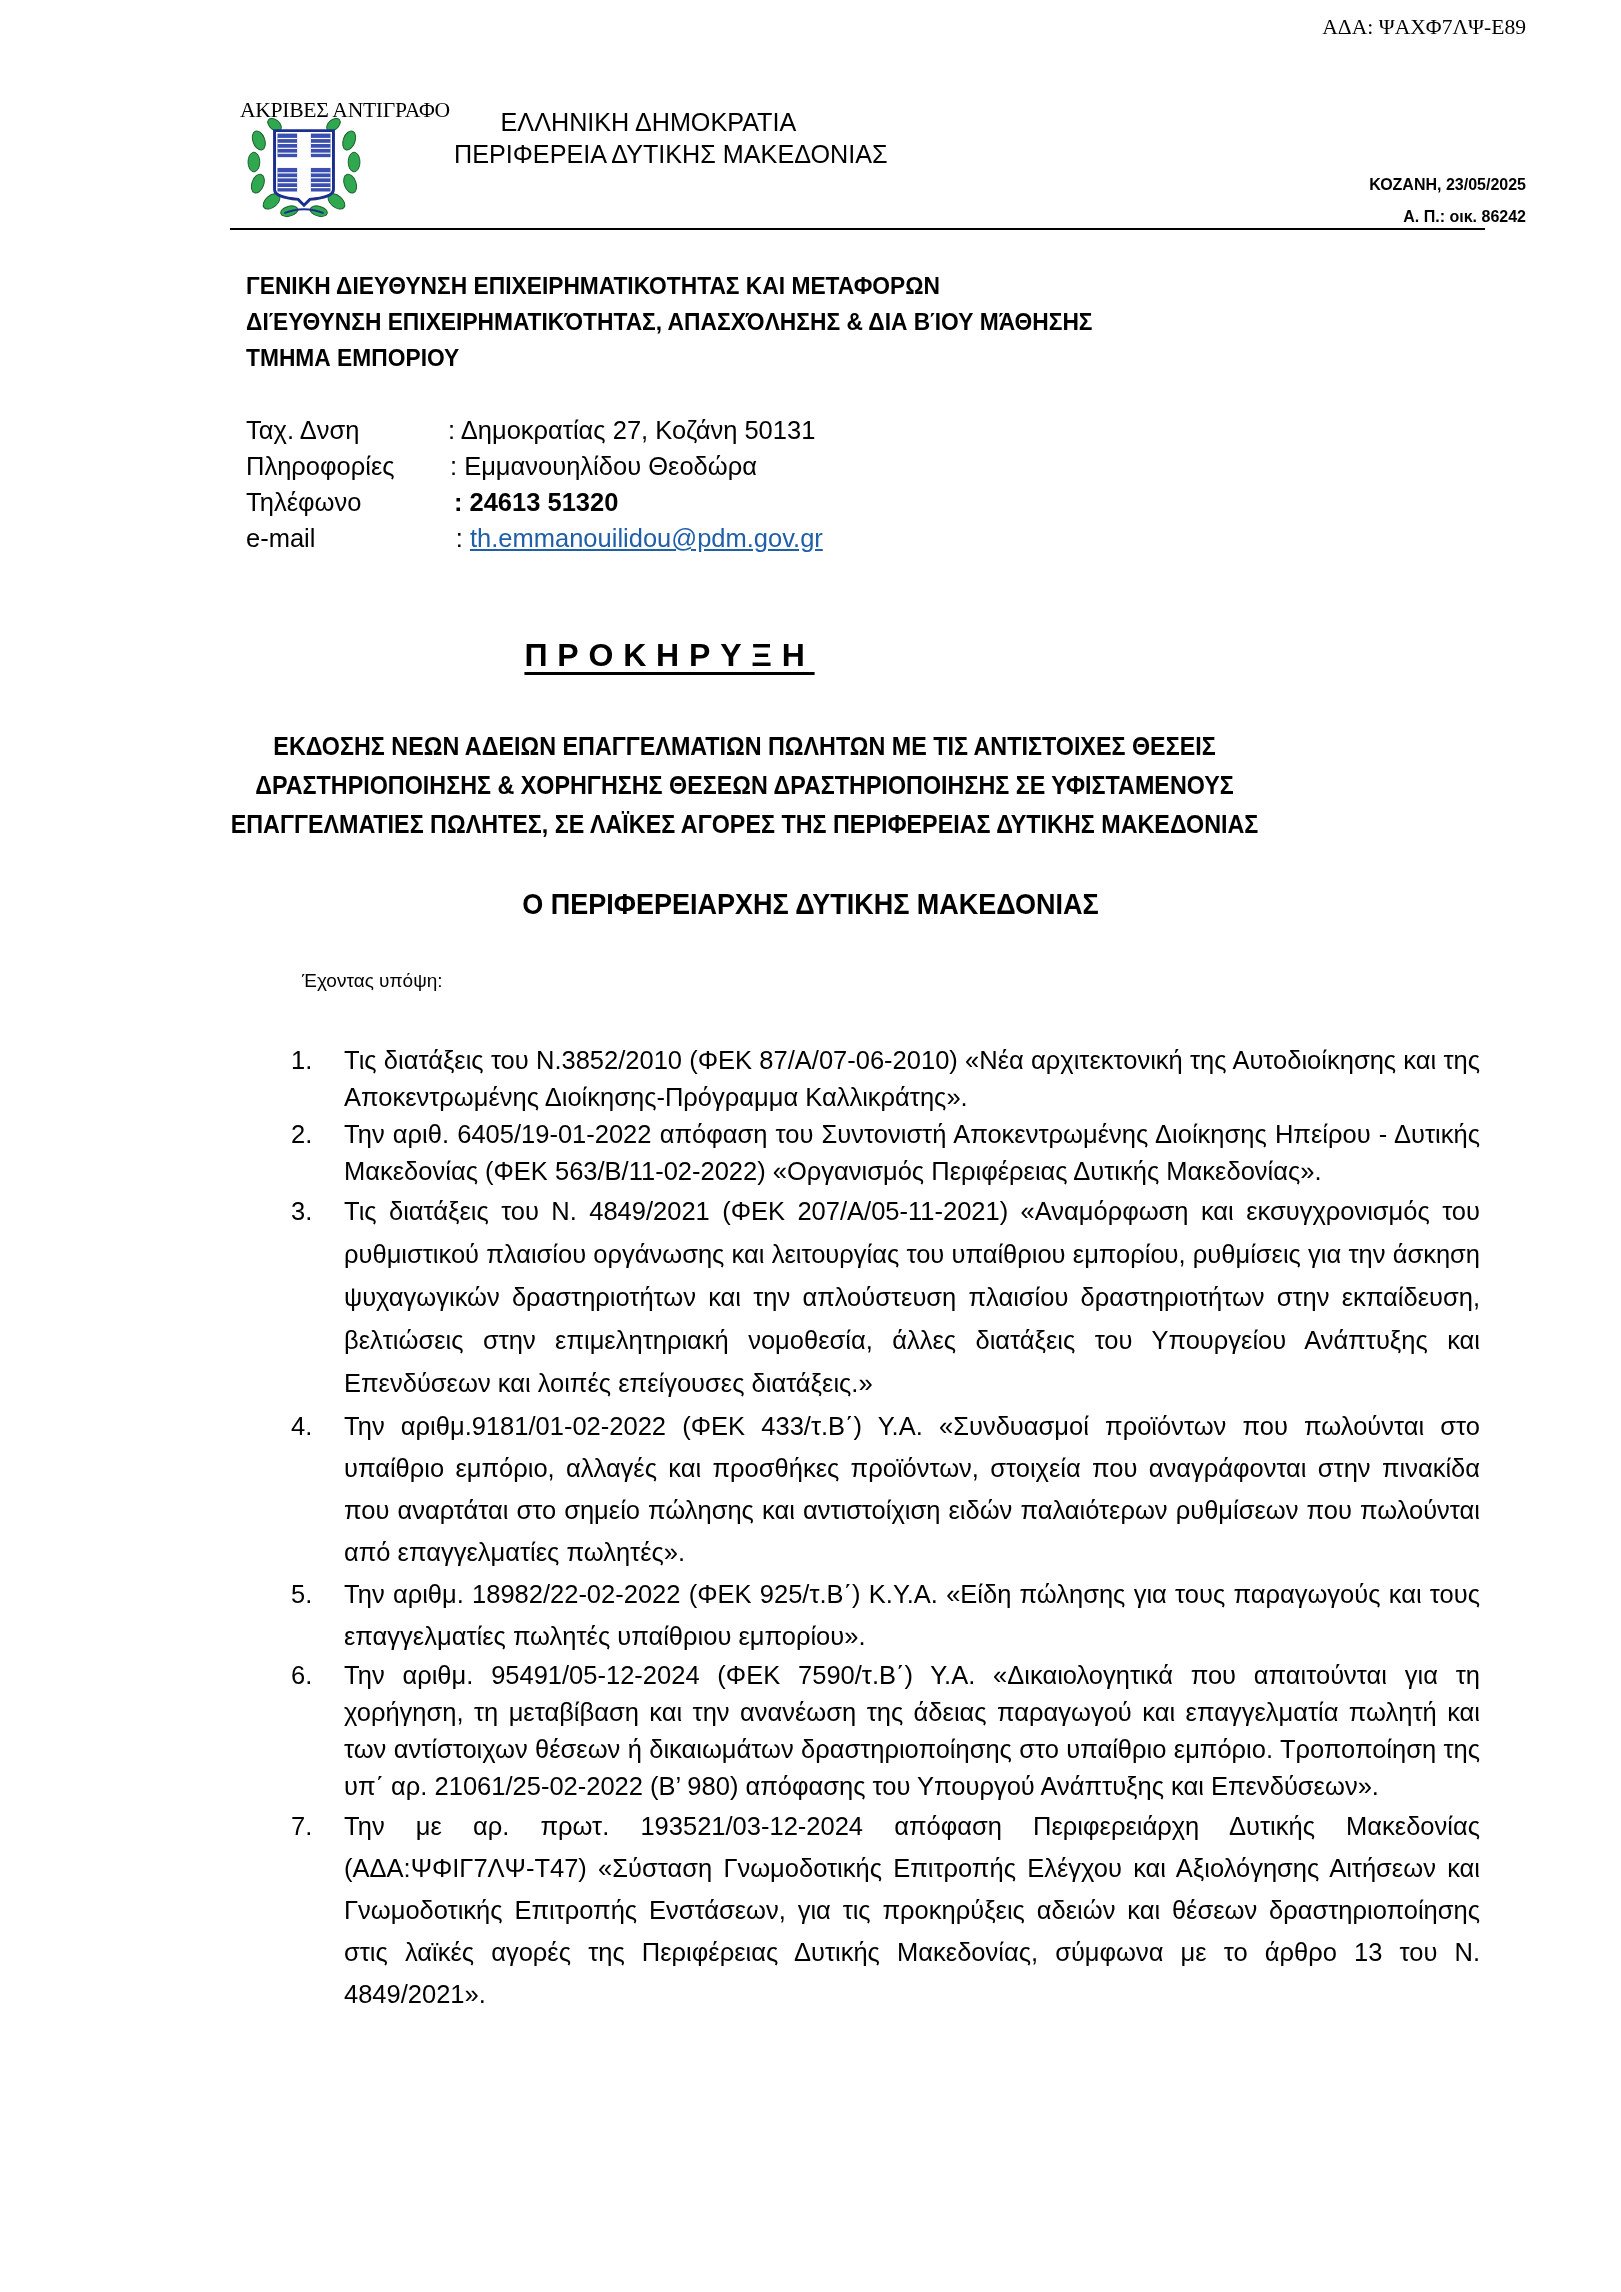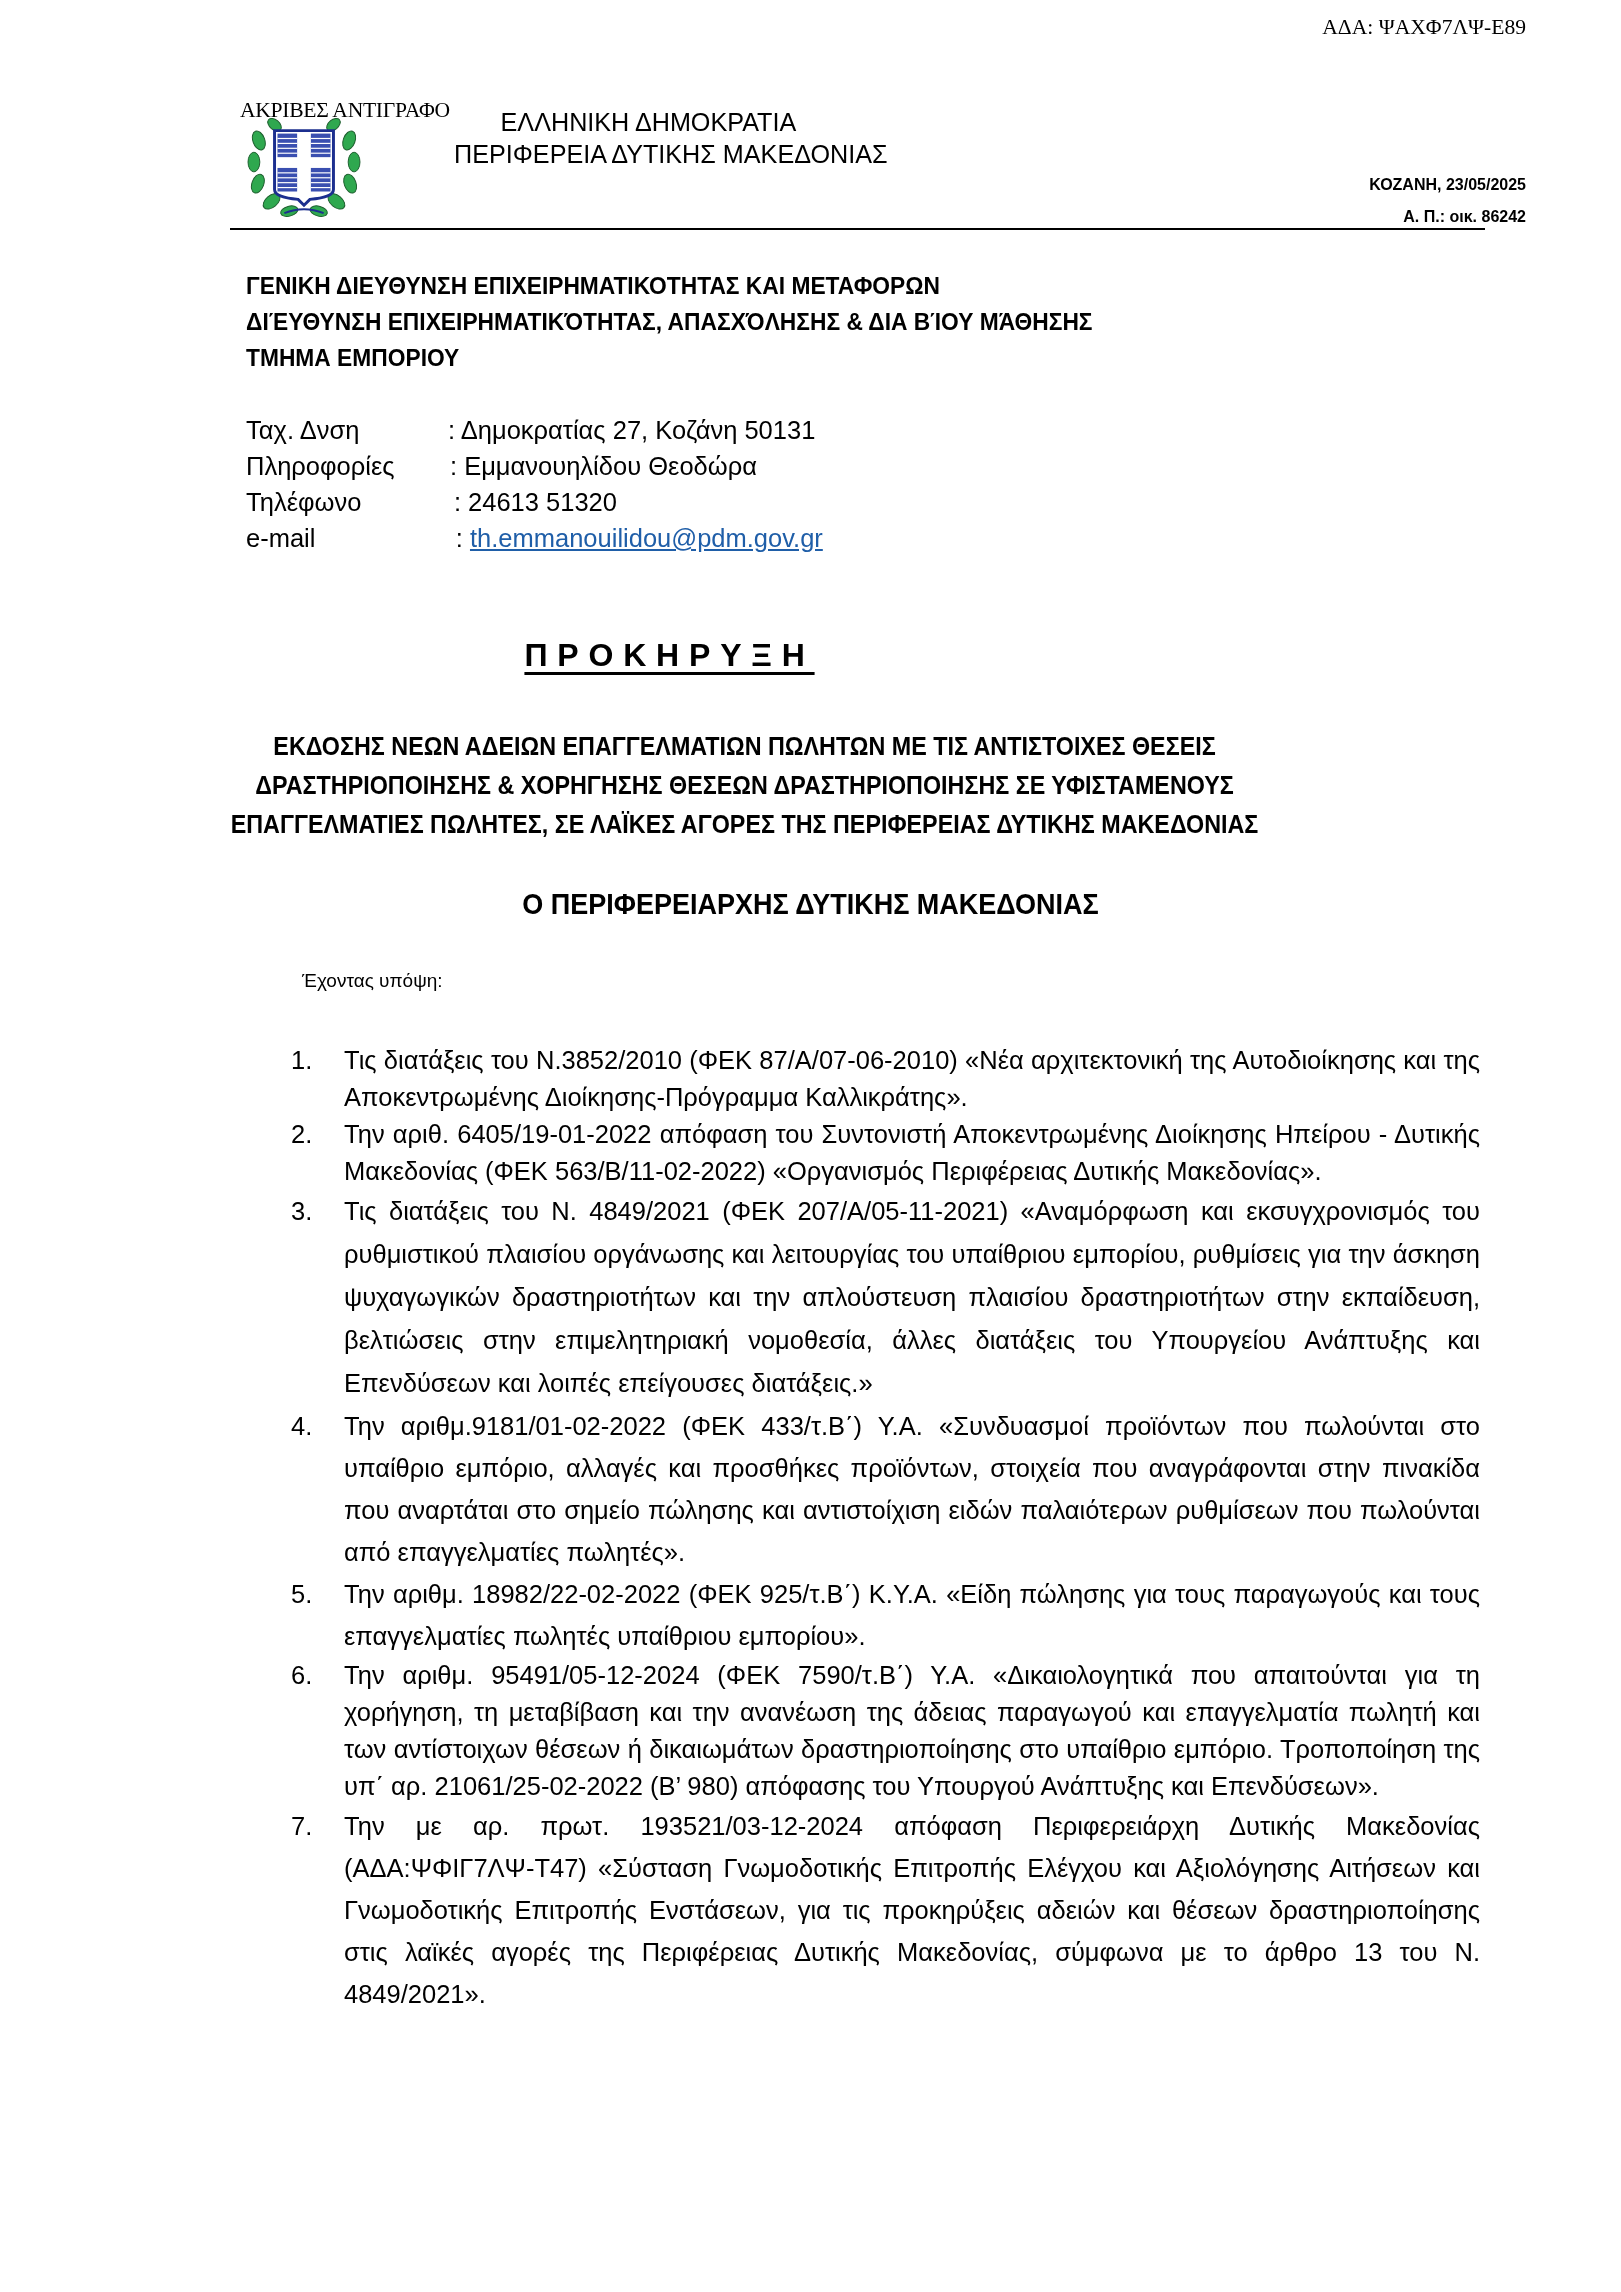--- a/index.html
+++ b/index.html
@@ -15,21 +15,21 @@
   #header-title .l1 { padding-left: 49px; }
   #place-date { right: 95px; top: 169px; font-size: 16px; font-weight: bold; text-align: right; line-height: 32px; }
   #header-rule { left: 230px; top: 228px; width: 1255px; height: 0; border-top: 2px solid #000; }
 
   #departments { left: 246px; top: 268px; font-size: 24.5px; font-weight: bold; line-height: 36px; transform: scaleX(0.93); transform-origin: left top; white-space: nowrap; }
 
   #contact { left: 246px; top: 412px; font-size: 25.5px; line-height: 36px; }
   .crow { display: flex; white-space: nowrap; }
   .clabel { width: 202px; }
   .cval.offset1 { margin-left: 2px; }
-  .cval.offset2 { margin-left: 5.9px; }
+  .cval.offset2 { margin-left: 5.9px; font-weight: bold; }
   .cval.offset3 { margin-left: 7.8px; }
   .email-link { color: #1f5ea8; text-decoration: underline; text-align: right; }
 
   #doc-title { left: 0; width: 1339px; top: 637px; text-align: center; font-size: 32px; font-weight: bold; letter-spacing: 9.8px; }
   #doc-title span { text-decoration: underline; text-underline-offset: 5.9px; text-decoration-thickness: 2.9px; }
 
   #subtitle { left: 0; width: 1489px; top: 727px; text-align: center; font-size: 26.5px; font-weight: bold; line-height: 39px; }
   #subtitle div { transform: scaleX(0.88); }
 
   #authority { left: 0; width: 1621px; top: 887px; text-align: center; font-size: 30px; font-weight: bold; }

